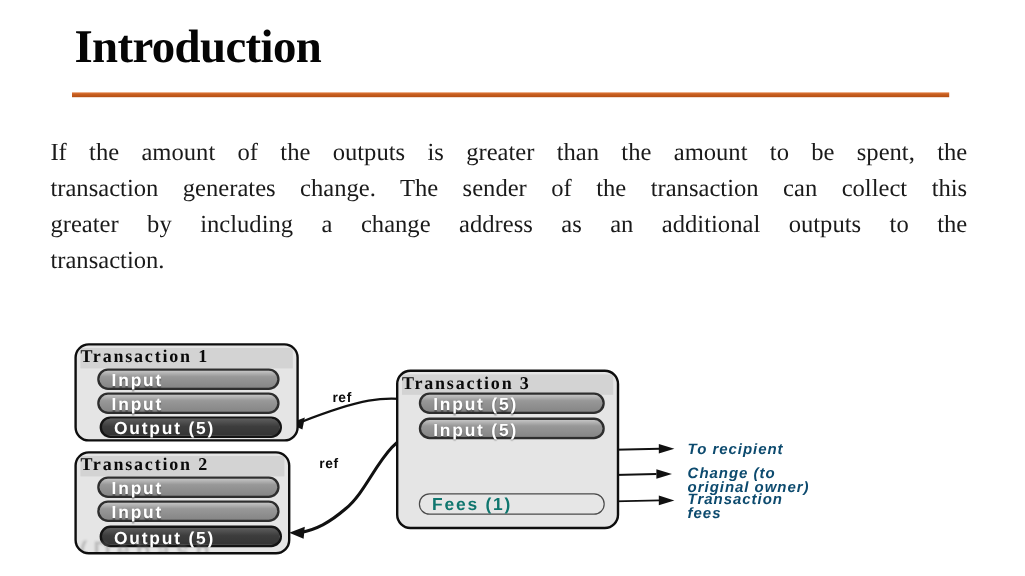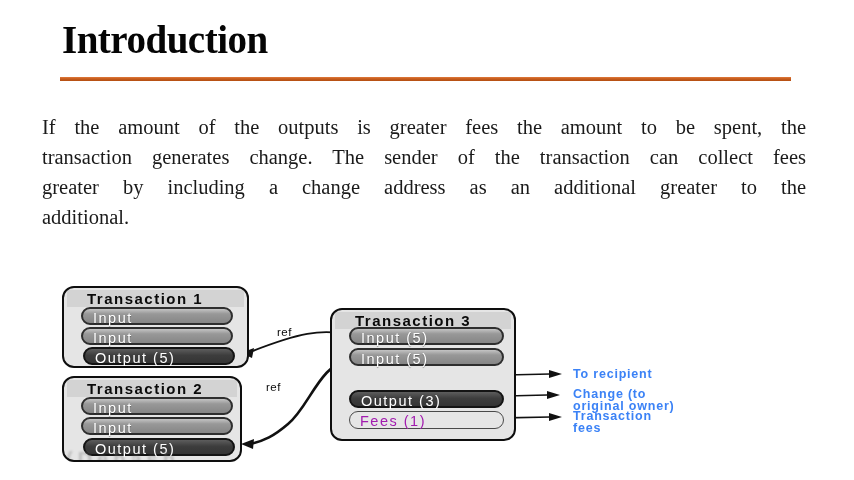--- a/index.html
+++ b/index.html
@@ -27,66 +27,66 @@
   .pline b{font-weight:normal;}
   
   .diagram{position:absolute;inset:0;filter:blur(0.4px);}
   .connectors{position:absolute;left:0;top:0;width:854px;height:480px;pointer-events:none;}
   .txbox{
     position:absolute;background:#e5e5e5;border:2.5px solid #0e0e0e;border-radius:12px;
     box-sizing:border-box;overflow:hidden;
   }
   .txtitle{
     position:absolute;left:3px;right:3px;top:2px;height:17px;line-height:17px;
-    padding-left:20px;background:rgba(0,0,0,0.08);
-    font-weight:bold;font-size:15px;letter-spacing:1.5px;color:#0a0a0a;white-space:nowrap;
+    padding-left:0;background:rgba(0,0,0,0.08);
+    font-weight:bold;font-size:15px;letter-spacing:1.5px;color:#0a0a0a;white-space:nowrap;font-family:Liberation Serif, serif;
   }
   .pill{
     position:absolute;height:18px;line-height:18px;box-sizing:border-box;
     border-radius:10px;padding-left:10px;white-space:nowrap;
-    font-weight:normal;font-size:14.5px;letter-spacing:1.5px;color:#ffffff;
+    font-weight:bold;font-size:14.5px;letter-spacing:1.5px;color:#ffffff;
   }
   .pill.gray{
     background:linear-gradient(180deg,#c4c4c4 0%,#989898 35%,#868686 100%);
     border:2px solid #2e2e2e;text-shadow:0 1px 1px rgba(0,0,0,0.35);
   }
   .pill.dark{
     background:linear-gradient(180deg,#5d5d5d 0%,#3d3d3d 45%,#343434 100%);
     border:2px solid #141414;
   }
   .pill.fees{
-    background:#e6e6e6;border:1.5px solid #4a4a4a;color:#a21caf;
+    background:#e6e6e6;border:1.5px solid #4a4a4a;color:#0f766e;
   }
   .ref{
-    position:absolute;font-weight:normal;font-size:11.5px;color:#0a0a0a;letter-spacing:0.5px;
+    position:absolute;font-weight:bold;font-size:11.5px;color:#0a0a0a;letter-spacing:0.5px;
   }
   .outlabel{
     position:absolute;font-weight:bold;font-size:12.5px;line-height:12px;
-    letter-spacing:0.8px;color:#3b82f6;white-space:nowrap;
+    letter-spacing:0.8px;color:#0c4a6e;white-space:nowrap;font-style:italic;
   }
   .outlabel div{height:12px;}
   .watermark{
     position:absolute;left:2px;top:70px;width:180px;height:14px;overflow:hidden;
     font-weight:bold;font-size:20px;letter-spacing:5px;color:#7d7d7d;
     opacity:0.38;filter:blur(1px);
   }
 </style>
 </head>
 <body>
 
 <main class="slide">
 
   <h1 class="title">Introduction</h1>
   <div class="accent-rule"></div>
 
   <div class="para">
-    <div class="pline"><span>If the amount of the outputs is greater fees the amount to be spent, the</span></div>
-    <div class="pline"><span>transaction generates change. The sender of the transaction can collect fees</span></div>
-    <div class="pline"><span>greater by including a </span><b>change address</b><span> as an additional greater to the</span></div>
-    <div class="pline last"><span>additional.</span></div>
+    <div class="pline"><span>If the amount of the outputs is greater than the amount to be spent, the</span></div>
+    <div class="pline"><span>transaction generates change. The sender of the transaction can collect this</span></div>
+    <div class="pline"><span>greater by including a </span><b>change address</b><span> as an additional outputs to the</span></div>
+    <div class="pline last"><span>transaction.</span></div>
   </div>
 
   <section class="diagram">
 
     <svg class="connectors" viewBox="0 0 854 480" xmlns="http://www.w3.org/2000/svg">
 
       <path d="M 354 336 C 322 327, 296 334, 250 352" fill="none" stroke="#111" stroke-width="1.8"></path>
       <polygon points="241,353 254,348 252,358" fill="#111"></polygon>
 
       <path d="M 352 357 C 318 366, 310 406, 288 424 C 274 436, 264 441, 250 444" fill="none" stroke="#111" stroke-width="2.6"></path>
@@ -112,21 +112,20 @@
       <div class="pill gray" style="left:17px;top:19px;width:152px;">Input</div>
       <div class="pill gray" style="left:17px;top:39px;width:152px;">Input</div>
       <div class="pill dark" style="left:19px;top:60px;width:152px;">Output (5)</div>
       <div class="watermark">(Debash</div>
     </div>
 
     <div class="txbox" style="left:330px;top:308px;width:186px;height:133px;">
       <div class="txtitle">Transaction 3</div>
       <div class="pill gray" style="left:17px;top:17px;width:155px;">Input (5)</div>
       <div class="pill gray" style="left:17px;top:38px;width:155px;">Input (5)</div>
-      <div class="pill dark" style="left:17px;top:80px;width:155px;">Output (3)</div>
       <div class="pill fees" style="left:17px;top:101px;width:155px;">Fees (1)</div>
     </div>
 
     <div class="ref" style="left:277px;top:326px;">ref</div>
     <div class="ref" style="left:266px;top:381px;">ref</div>
 
     <div class="outlabel" style="left:573px;top:368px;">
       <div>To recipient</div>
     </div>
     <div class="outlabel" style="left:573px;top:410px;">

